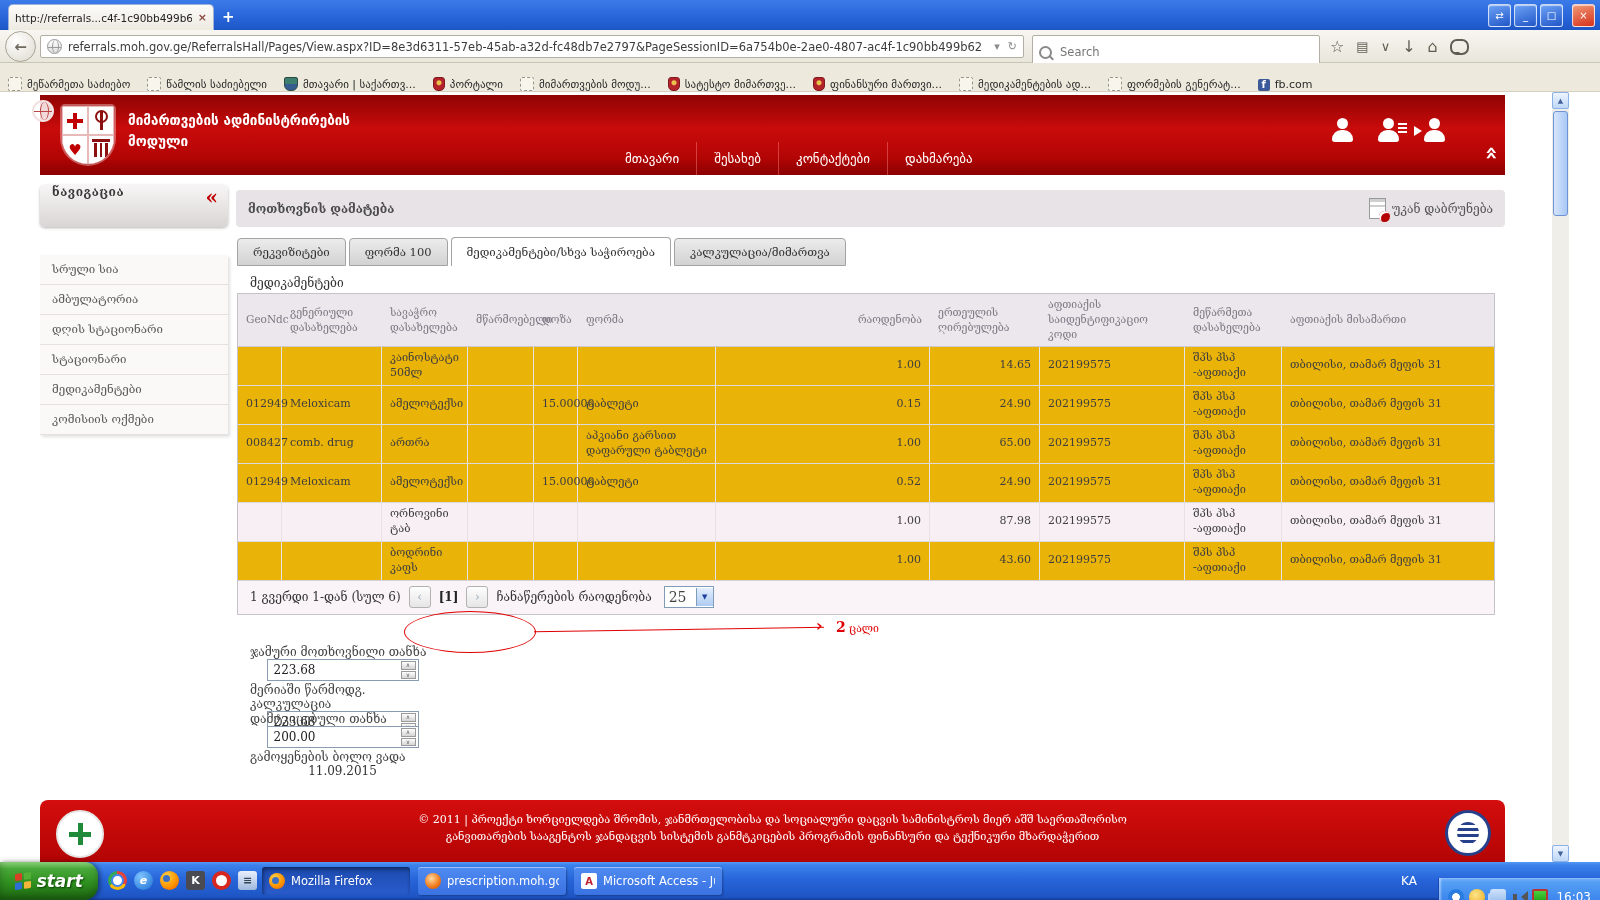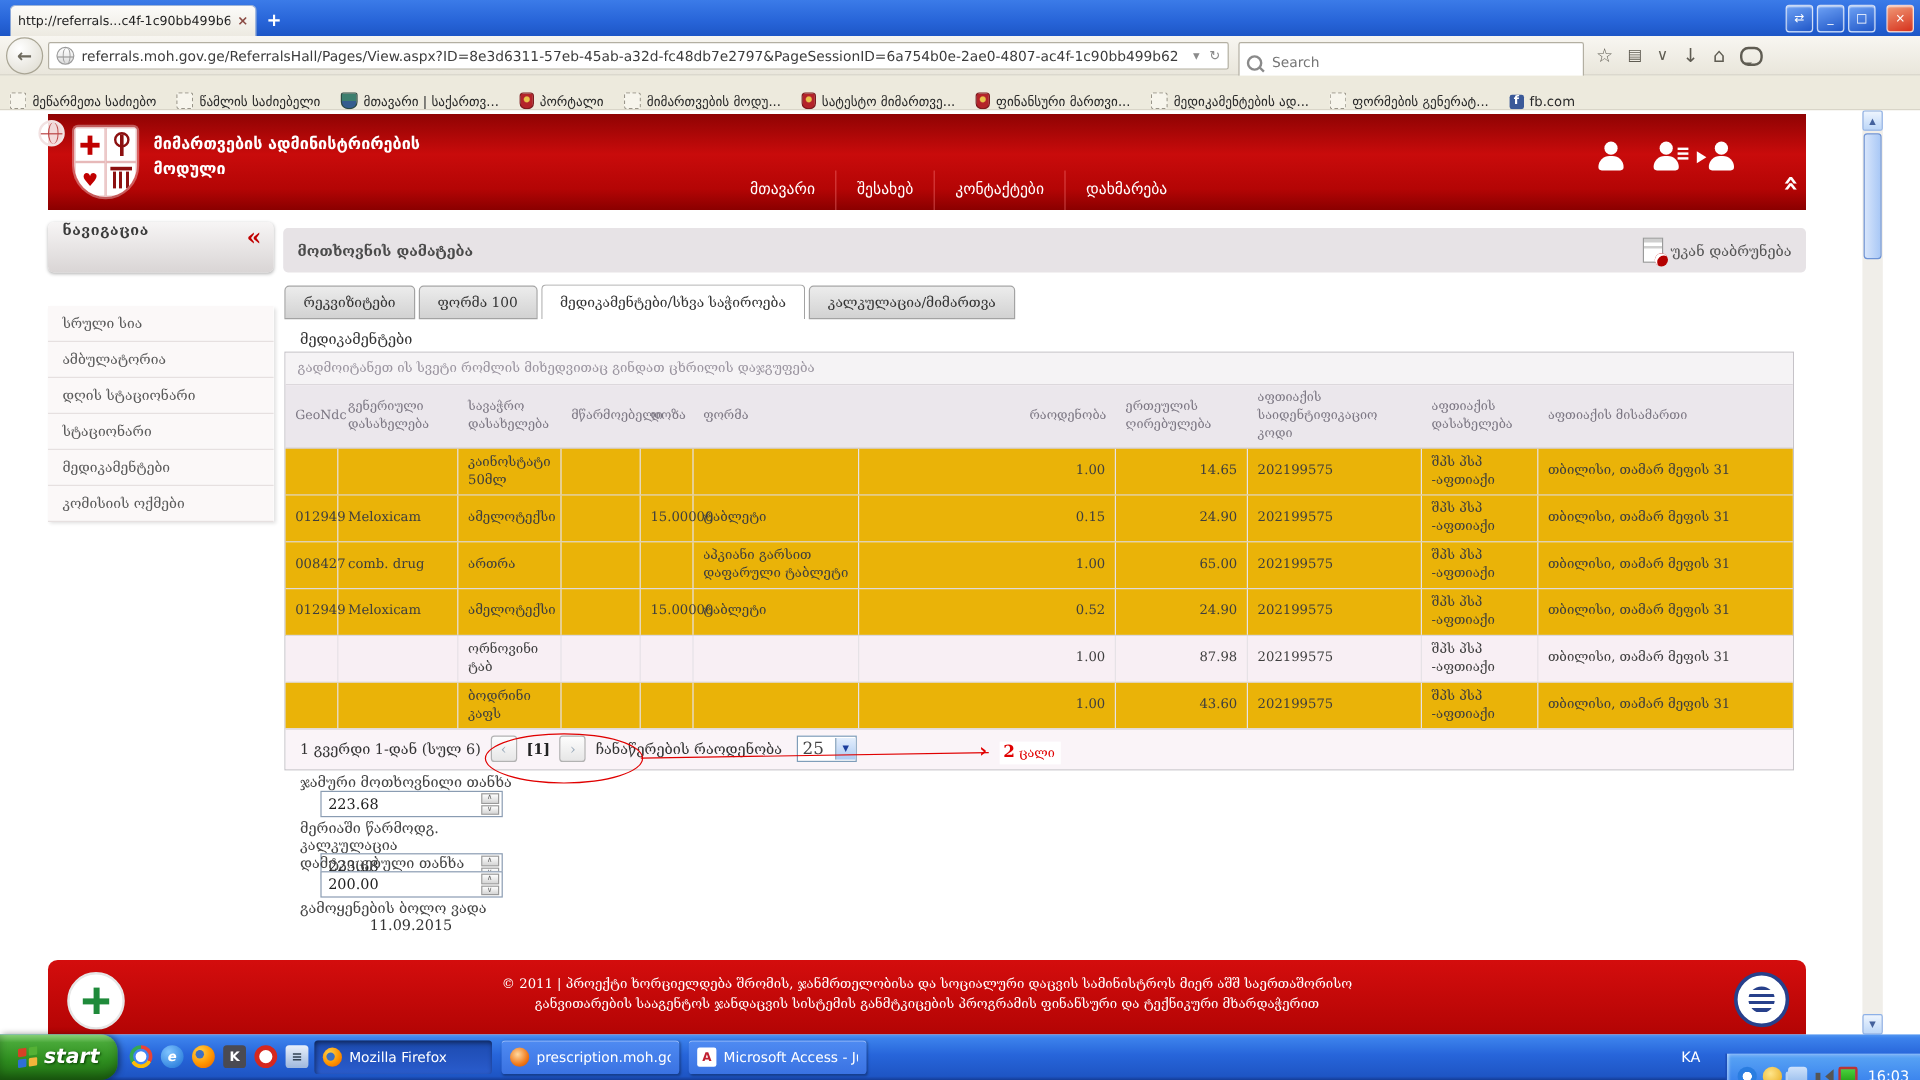--- a/index.html
+++ b/index.html
@@ -337,32 +337,31 @@
     </div>
     <div id="tabsrow" class="abs geo">
         <div class="ptab">რეკვიზიტები</div>
         <div class="ptab">ფორმა 100</div>
         <div class="ptab active">მედიკამენტები/სხვა საჭიროება</div>
         <div class="ptab">კალკულაცია/მიმართვა</div>
       </div>
     <div id="sectionlabel" class="abs geo">მედიკამენტები</div>
 
     <div id="grid" class="abs geo">
-      <div id="grid-hint">გადმოიტანეთ ის სვეტი რომლის მიხედვითაც გინდათ ცხრილის დაჯგუფება</div>
       <div id="grid-head">
           <div class="gh c0">GeoNdc</div>
           <div class="gh c1">გენერიული დასახელება</div>
           <div class="gh c2">სავაჭრო დასახელება</div>
           <div class="gh c3">მწარმოებელი</div>
           <div class="gh c4">დოზა</div>
           <div class="gh c5">ფორმა</div>
           <div class="gh c6 num">რაოდენობა</div>
           <div class="gh c7">ერთეულის ღირებულება</div>
           <div class="gh c8">აფთიაქის საიდენტიფიკაციო კოდი</div>
-          <div class="gh c9">აფთიაქის დასახელება</div>
+          <div class="gh c9">მეწარმეთა დასახელება</div>
           <div class="gh c10">აფთიაქის მისამართი</div>
         </div>
       <div id="grid-body">
           <div class="grow">
             <div class="gcell c0"></div>
             <div class="gcell c1"></div>
             <div class="gcell c2">კაინოსტატი 50მლ</div>
             <div class="gcell c3"></div>
             <div class="gcell c4"></div>
             <div class="gcell c5"></div>

